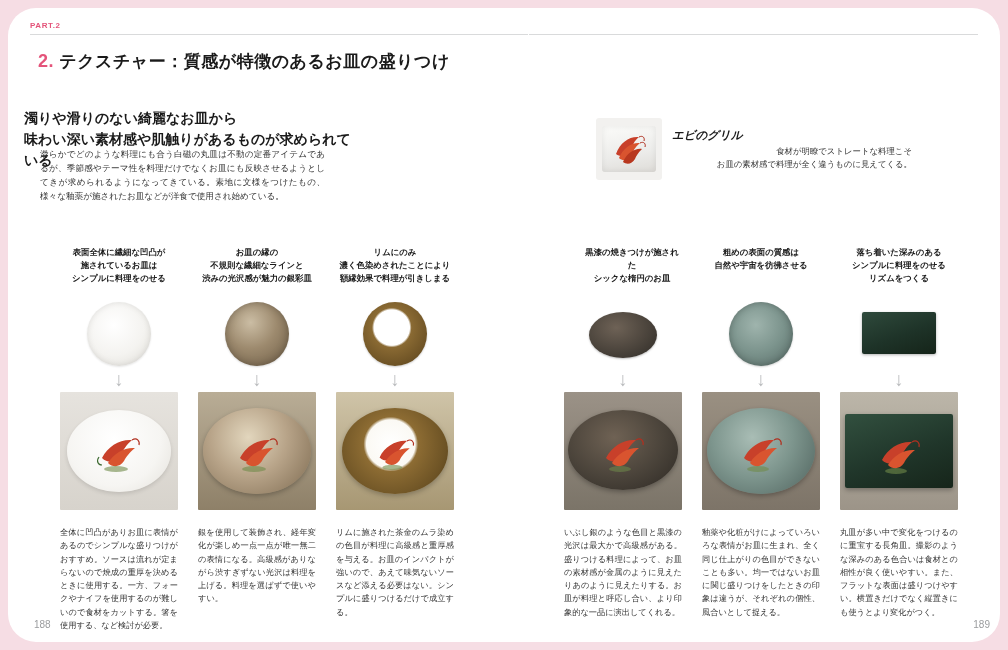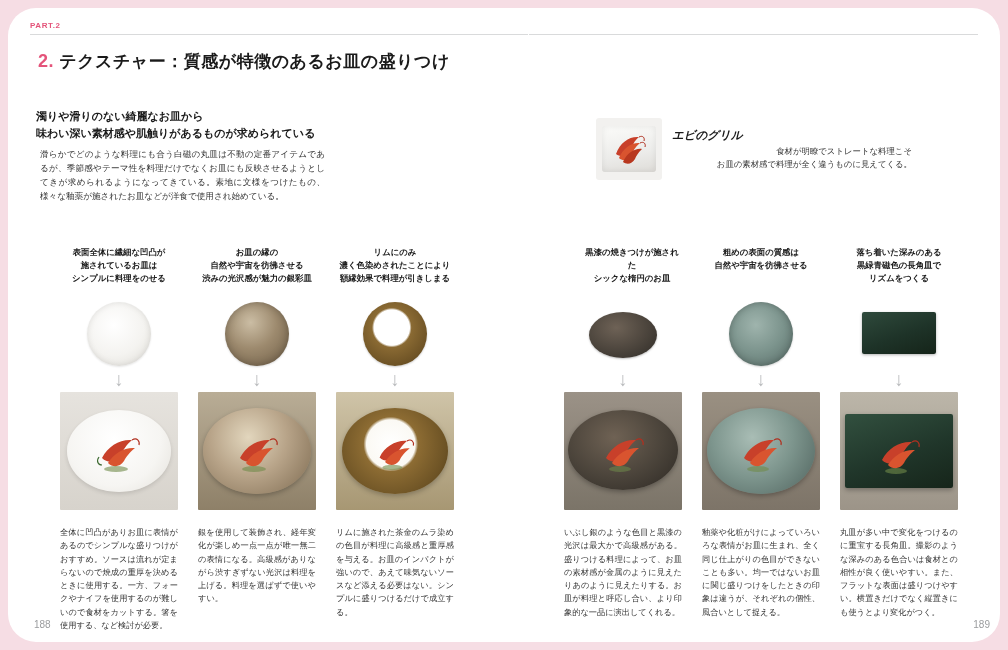--- a/index.html
+++ b/index.html
@@ -29,22 +29,22 @@
     position:absolute;left:22px;top:26px;width:948px;height:1px;background:#d9dadb;
   }
   .title{
     position:absolute;left:30px;top:42px;
     font-size:17px;font-weight:bold;color:#1a1a1a;letter-spacing:.5px;
     white-space:nowrap;
   }
   .title .num{color:#e4547a;font-size:18px;}
   
   .lead-head{
-    position:absolute;left:28px;top:100px;width:330px;
-    font-size:11px;font-weight:bold;line-height:1.5;color:#1a1a1a;
+    position:absolute;left:16px;top:100px;width:330px;
+    font-size:14px;font-weight:bold;line-height:1.5;color:#1a1a1a;
   }
   .lead-body{
     position:absolute;left:32px;top:140px;width:285px;
     font-size:8.6px;line-height:1.62;color:#333;text-align:justify;
   }
   
   .hero{
     position:absolute;left:588px;top:110px;width:66px;height:62px;
     border-radius:3px;overflow:hidden;
     background:#f2f1ef;
@@ -152,21 +152,21 @@
         <path d="M38 12 C43 9 46 13 45 17" stroke="#b03020" stroke-width="1.2" fill="none"></path>
         <path d="M5 29 C2 33 4 37 8 37" stroke="#3f6b33" stroke-width="1.2" fill="none"></path>
         <ellipse cx="22" cy="41" rx="12" ry="3" fill="#6f8a4a" opacity=".6"></ellipse>
       </svg>
     </div>
     <div class="cap-bot">全体に凹凸がありお皿に表情があるのでシンプルな盛りつけがおすすめ。ソースは流れが定まらないので焼成の重厚を決めるときに使用する。一方、フォークやナイフを使用するのが難しいので食材をカットする。箸を使用する、など検討が必要。</div>
   </div>
 
   <div class="col" style="left:190px;width:118px;">
     <div class="cap-top" style="white-space:pre-line;">お皿の縁の
-自然や宇宙を彷彿させる
+不規則な繊細なラインと
 渋みの光沢感が魅力の銀彩皿</div>
     <div class="dish-wrap">
       <div class="plate-round" style="top:4px;width:64px;height:64px;background:radial-gradient(circle at 40% 32%,#cbbda4 0%,#9d8a6e 45%,#6d5c45 100%);box-shadow:inset 0 0 8px rgba(0,0,0,.25), 0 1px 2px rgba(0,0,0,.15);"></div>
     </div>
     <div class="arrow">↓</div>
     <div class="photo" style="background:linear-gradient(180deg,#b9ad96 0%,#8e8068 100%);">
       <div class="plate-round" style="top:16px;width:108px;height:86px;background:radial-gradient(circle at 42% 34%,#e2d6bd 0%,#b8a489 45%,#7d6a50 100%);box-shadow:0 2px 5px rgba(0,0,0,.25);"></div>
       <svg style="position:absolute;left:34px;top:36px;" width="52" height="46" viewBox="0 0 52 46">
         <path d="M8 30 C14 18 26 11 38 12 C32 17 29 22 27 28 C23 34 14 36 8 30 Z" fill="#c8402a"></path>
         <path d="M14 35 C20 25 31 19 41 20 C35 25 32 29 30 33 C26 39 19 40 14 35 Z" fill="#d9542f"></path>
@@ -232,21 +232,21 @@
         <path d="M14 35 C20 25 31 19 41 20 C35 25 32 29 30 33 C26 39 19 40 14 35 Z" fill="#d9542f"></path>
         <path d="M38 12 C43 9 46 13 45 17" stroke="#b03020" stroke-width="1.2" fill="none"></path>
         <ellipse cx="22" cy="41" rx="11" ry="3" fill="#6f8a4a" opacity=".6"></ellipse>
       </svg>
     </div>
     <div class="cap-bot">釉薬や化粧がけによっていろいろな表情がお皿に生まれ、全く同じ仕上がりの色目ができないことも多い。均一ではないお皿に関じ盛りつけをしたときの印象は違うが、それぞれの個性、風合いとして捉える。</div>
   </div>
 
   <div class="col" style="left:832px;width:118px;">
     <div class="cap-top" style="white-space:pre-line;">落ち着いた深みのある
-黒緑青磁色の長角皿で
+シンプルに料理をのせる
 リズムをつくる</div>
     <div class="dish-wrap">
       <div class="plate-rect" style="top:14px;width:74px;height:42px;background:linear-gradient(160deg,#2f4a3c 0%,#1e3328 55%,#152419 100%);box-shadow:0 1px 3px rgba(0,0,0,.3);"></div>
     </div>
     <div class="arrow">↓</div>
     <div class="photo" style="background:linear-gradient(180deg,#bcb6a9 0%,#9c9488 100%);">
       <div class="plate-rect" style="top:22px;width:108px;height:74px;background:linear-gradient(160deg,#32503f 0%,#20362a 55%,#16251a 100%);box-shadow:0 2px 5px rgba(0,0,0,.3);"></div>
       <svg style="position:absolute;left:34px;top:38px;" width="52" height="46" viewBox="0 0 52 46">
         <path d="M8 30 C14 18 26 11 38 12 C32 17 29 22 27 28 C23 34 14 36 8 30 Z" fill="#c8402a"></path>
         <path d="M14 35 C20 25 31 19 41 20 C35 25 32 29 30 33 C26 39 19 40 14 35 Z" fill="#d9542f"></path>

